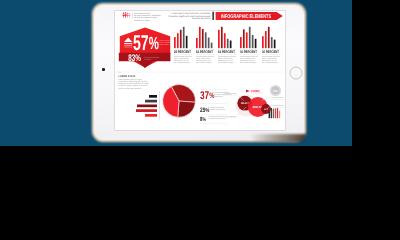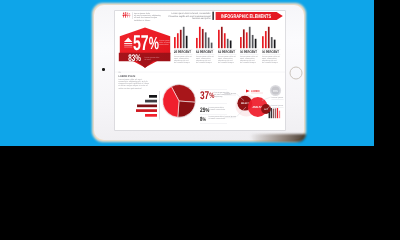--- a/index.html
+++ b/index.html
@@ -1,18 +1,18 @@
 <!DOCTYPE html>
 <html><head>
 <meta charset="utf-8">
 <style>
   html,body{margin:0;padding:0;width:400px;height:146px;overflow:hidden;background:#000;}
   body{font-family:"Liberation Sans",sans-serif;-webkit-font-smoothing:antialiased;text-rendering:geometricPrecision;}
   svg text{-webkit-font-smoothing:antialiased;}
-  .stage{position:relative;width:374px;height:146px;background:#0ea5e9;overflow:hidden;}
+  .stage{position:relative;width:324px;height:146px;background:#0c4a6e;overflow:hidden;padding-left:28px;}
   .glow{position:absolute;left:92.0px;top:3.0px;width:214px;height:139px;border-radius:11px;
     background:#f6dfc6;filter:blur(0.85px);}
   .shadow{position:absolute;left:250px;top:134px;width:56px;height:8px;border-radius:0 0 10px 10px;
     background:linear-gradient(100deg,rgba(70,45,25,0) 0%,rgba(60,38,20,0.55) 62%,rgba(40,25,12,0.85) 100%);
     filter:blur(1.1px);}
   .tablet{position:absolute;left:94px;top:5px;width:210px;height:135px;border-radius:10px;
     background:linear-gradient(178deg,#f5f5f8 0%,#fbfbfd 30%,#f6f5f8 70%,#efeef1 100%);}
   .screen{position:absolute;left:115px;top:11px;width:170px;height:119px;background:#fff;
      box-shadow:0 0 0 0.7px #d2d2d6;overflow:hidden;}
   .cam{position:absolute;left:102.0px;top:68.2px;width:2.6px;height:2.6px;border-radius:50%;

